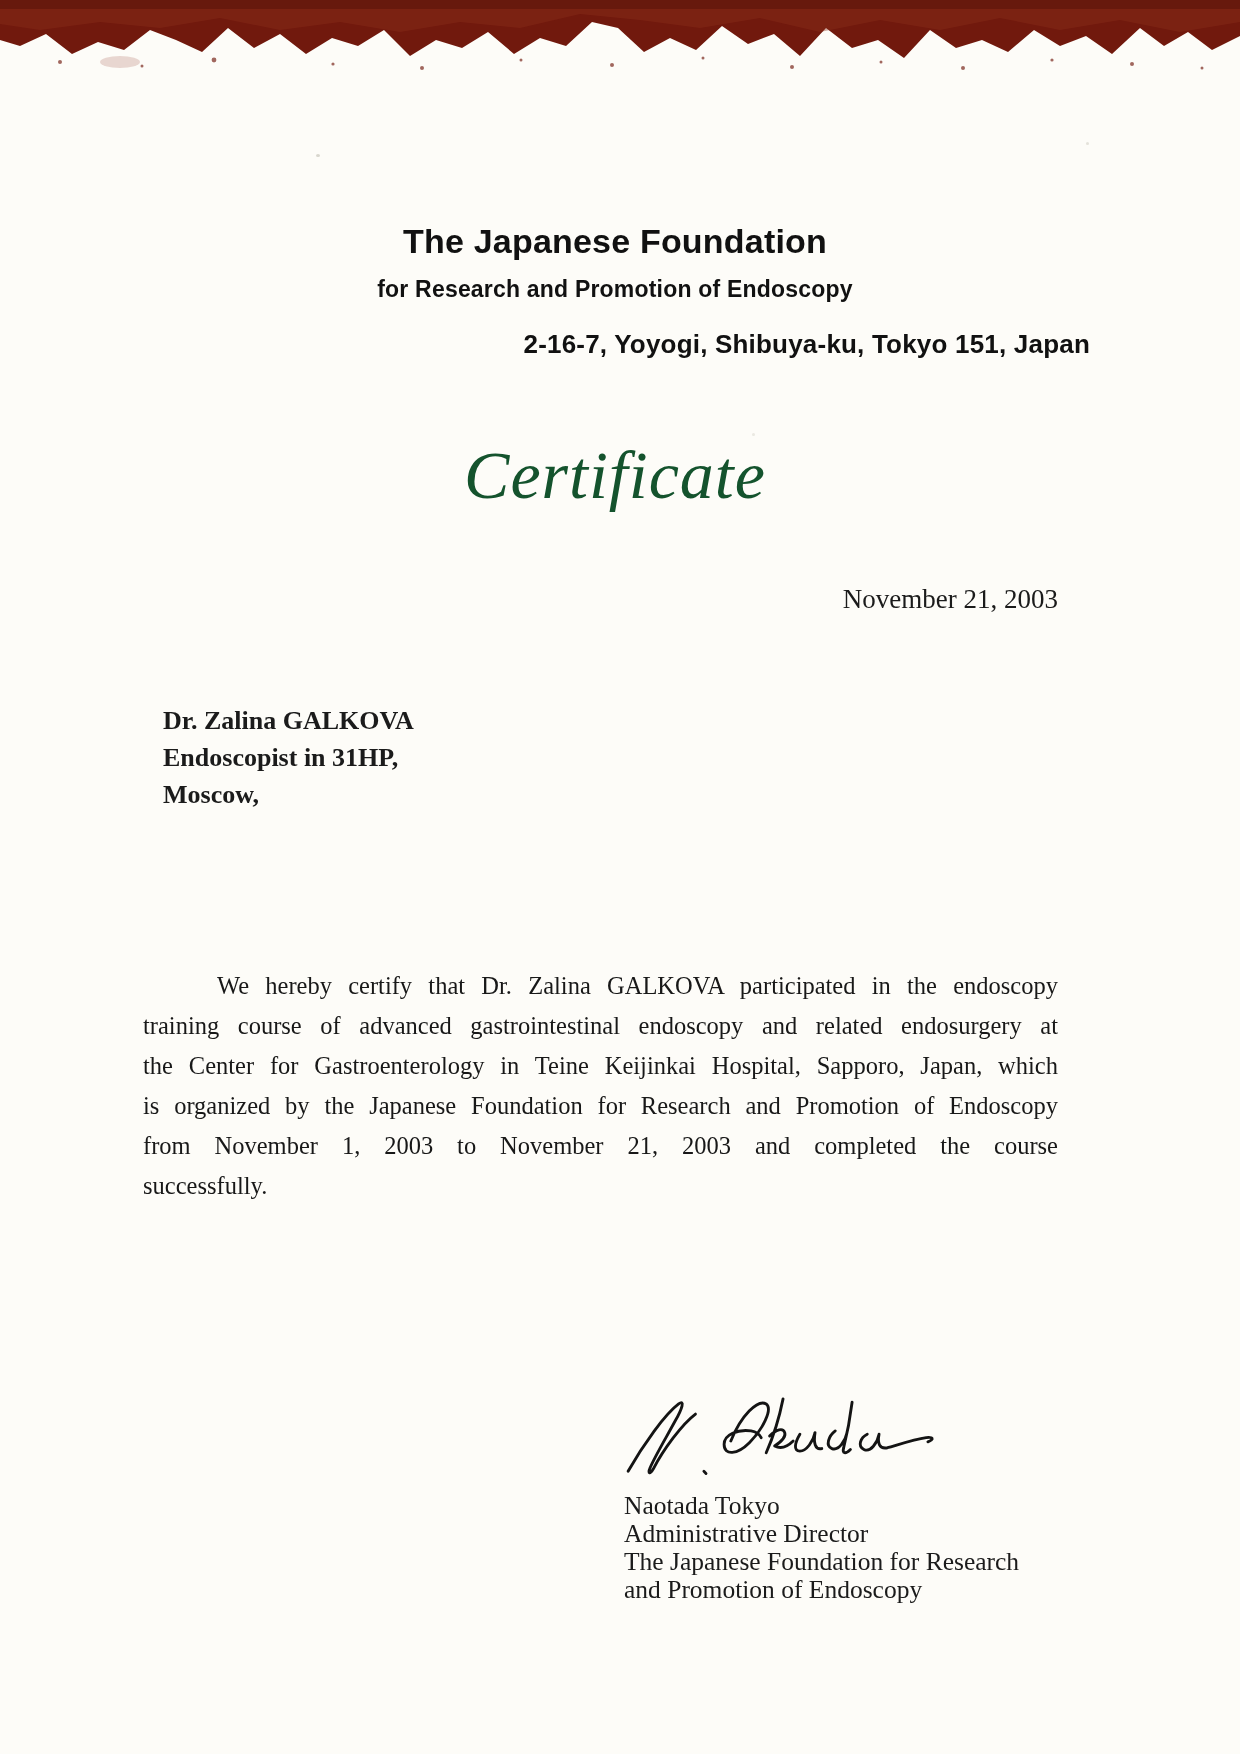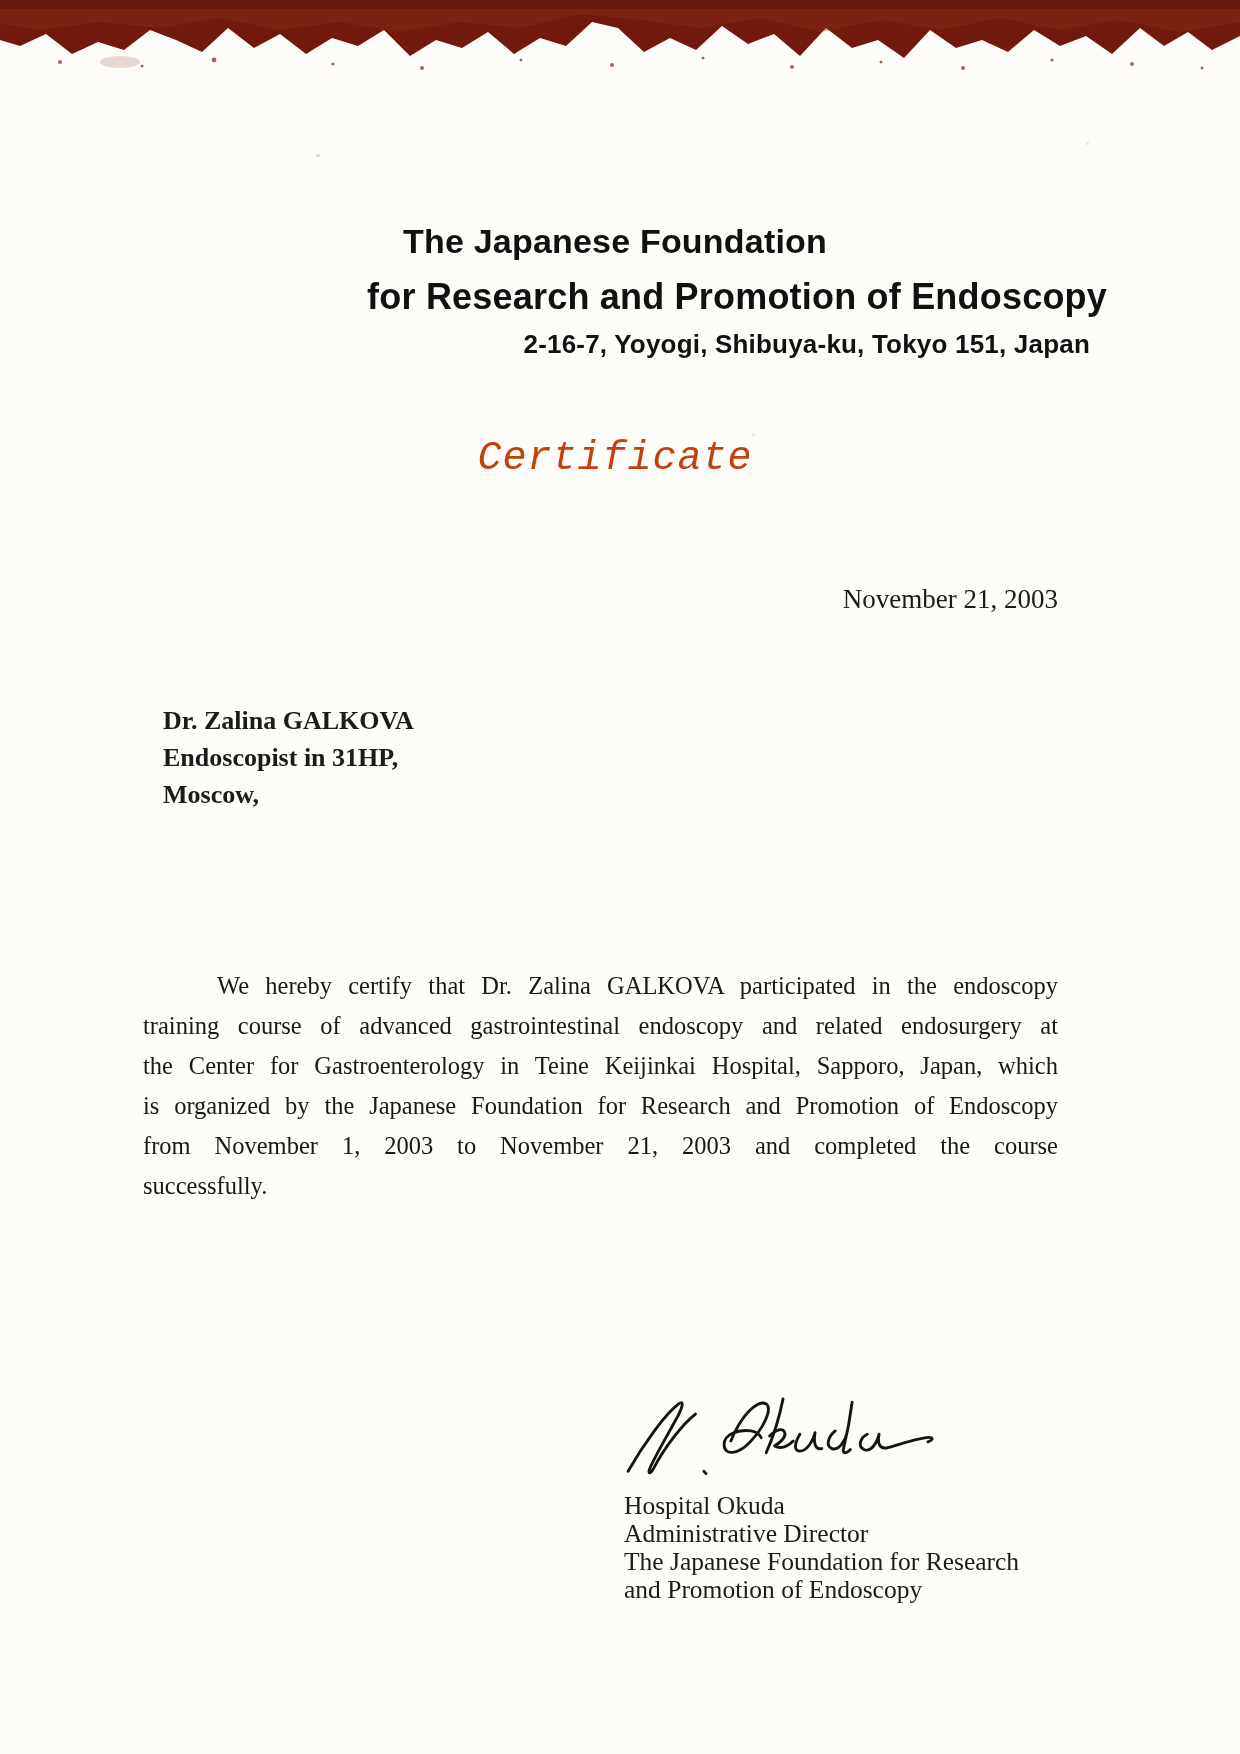--- a/index.html
+++ b/index.html
@@ -11,25 +11,25 @@
     overflow:hidden;
     color:#1b1b1b;
     font-family:"Liberation Serif", serif;
   }
   .band{position:absolute;top:0;left:0;width:1240px;height:90px;display:block;}
   .letterhead{
     position:absolute;left:140px;top:0;width:950px;text-align:center;
     font-family:"Liberation Sans", sans-serif;font-weight:bold;color:#111;
   }
   .org1{position:absolute;left:0;top:222px;width:100%;font-size:34px;letter-spacing:.2px;}
-  .org2{position:absolute;left:17px;top:276px;width:100%;font-size:36px;letter-spacing:.2px;text-align:right;}
+  .org2{position:absolute;left:0;top:276px;width:100%;font-size:23px;letter-spacing:.2px;}
   .addr{position:absolute;left:0;top:329px;width:100%;font-size:26px;letter-spacing:.2px;text-align:right;}
   .cert-title{
     position:absolute;left:140px;top:436px;width:950px;text-align:center;
-    font-family:Liberation Mono, monospace;font-style:italic;font-size:40px;color:#c2410c;
+    font-family:Liberation Serif, serif;font-style:italic;font-size:68px;color:#14532d;
     letter-spacing:1px;
   }
   .date{
     position:absolute;top:584px;right:182px;
     font-size:27px;color:#1b1b1b;
   }
   .recipient{position:absolute;left:163px;top:702px;font-size:26px;}
   .recipient div{height:37px;line-height:37px;font-weight:bold;}
   .body{
     position:absolute;left:143px;top:966px;width:915px;
@@ -125,19 +125,19 @@
 
       <path d="M216,52 C210,62 208,72 216,72 C224,72 232,60 234,50 C232,62 234,71 242,69"></path>
 
       <path d="M258,48 C250,54 246,66 254,69 C262,72 270,60 272,50 M278,14 C276,30 272,52 268,68 C266,75 270,76 276,70"></path>
 
       <path d="M296,52 C288,56 284,66 292,70 C300,74 308,62 310,52 C308,62 310,70 320,68 C334,64 352,58 366,56 C374,55 376,58 368,61"></path>
     </g>
   </svg>
 
   <div class="sigblock">
-    <div>Hospital Okuda</div>
+    <div>Naotada Tokyo</div>
     <div>Administrative Director</div>
     <div>The Japanese Foundation for Research</div>
     <div>and Promotion of Endoscopy</div>
   </div>
 
 </div>
 
 </body></html>

